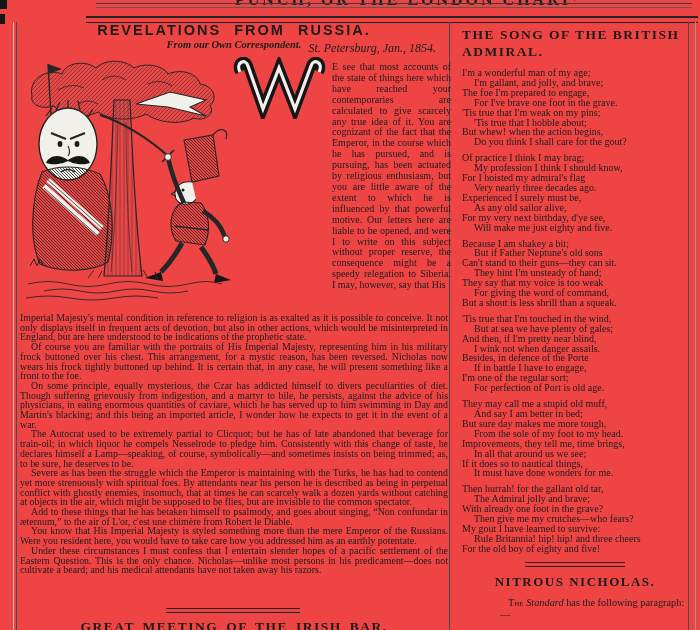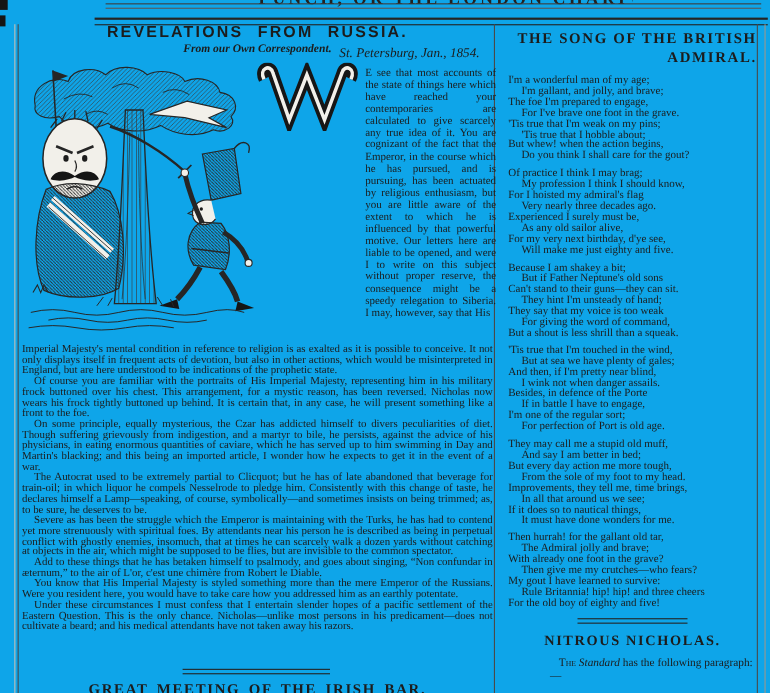--- a/index.html
+++ b/index.html
@@ -1,16 +1,16 @@
 <!DOCTYPE html>
 <html><head>
 <meta charset="utf-8">
 <style>
   html,body{margin:0;padding:0;background:#e9e7e0;}
-  .page{position:relative;width:700px;height:630px;background:#0ea5e9;overflow:hidden;
+  .page{position:relative;width:700px;height:630px;background:#ef4444;overflow:hidden;
         font-family:"Liberation Serif",serif;color:#1c1c1c;}
   
   .masthead-clip{position:absolute;left:235px;top:0;width:340px;height:9px;overflow:hidden;}
   .masthead-clip span{display:block;white-space:nowrap;font:bold 16px "Liberation Serif",serif;
         letter-spacing:3px;transform:translateY(-9px);color:#222;}
   .rule-a{position:absolute;left:96px;top:3px;width:596px;height:3px;
         border-top:1px solid #3e3e3e;border-bottom:1px solid #5a5a5a;}
   .rule-b{position:absolute;left:86px;top:16px;width:612px;height:4px;
         border-top:2px solid #242424;border-bottom:1px solid #242424;}
   .blob1{position:absolute;left:0;top:0;width:7px;height:9px;background:#151515;}
@@ -37,21 +37,21 @@
   .paras{position:absolute;left:20px;top:313px;width:428px;height:292px;overflow:hidden;
         font-size:9.9px;line-height:9.7px;text-align:justify;}
   .paras p{margin:0;text-indent:11px;}
   .paras p:first-child{text-indent:0;}
   .l-divider{position:absolute;left:166px;top:608px;width:134px;height:3px;
         border-top:1px solid #242424;border-bottom:1px solid #242424;}
   .l-footer-head{position:absolute;left:20px;top:619px;width:428px;text-align:center;
         font-weight:bold;font-size:13.5px;letter-spacing:1.5px;word-spacing:3px;white-space:nowrap;}
   
   .r-col{position:absolute;left:450px;top:20px;width:238px;padding-left:12px;box-sizing:border-box;}
-  .r-title{margin:6px 0 8px 0;text-align:right;font-weight:bold;font-size:13.5px;
+  .r-title{margin:6px 0 8px 0;text-align:left;font-weight:bold;font-size:13.5px;
         letter-spacing:1.5px;line-height:17px;}
   .stanza{margin:0 0 6px 0;font-size:10px;line-height:9.9px;}
   .line{padding-left:44px;text-indent:-44px;}
   .line:nth-child(even){margin-left:12px;}
   .r-divider{width:100px;height:3px;margin:8px auto 7px auto;
         border-top:1px solid #242424;border-bottom:1px solid #242424;}
   .r-sec2-title{margin:6px 0 7px 0;text-align:center;font-weight:bold;font-size:13px;
         letter-spacing:1.5px;}
   .r-sec2-intro{font-size:10.3px;line-height:12px;text-indent:8px;margin-left:38px;}
   .sc{font-variant:small-caps;}
@@ -216,21 +216,21 @@
         <div class="line">And then, if I'm pretty near blind,</div>
         <div class="line">I wink not when danger assails.</div>
         <div class="line">Besides, in defence of the Porte</div>
         <div class="line">If in battle I have to engage,</div>
         <div class="line">I'm one of the regular sort;</div>
         <div class="line">For perfection of Port is old age.</div>
       </div>
     <div class="stanza">
         <div class="line">They may call me a stupid old muff,</div>
         <div class="line">And say I am better in bed;</div>
-        <div class="line">But every day action me more tough,</div>
+        <div class="line">But sure day makes me more tough,</div>
         <div class="line">From the sole of my foot to my head.</div>
         <div class="line">Improvements, they tell me, time brings,</div>
         <div class="line">In all that around us we see;</div>
         <div class="line">If it does so to nautical things,</div>
         <div class="line">It must have done wonders for me.</div>
       </div>
     <div class="stanza">
         <div class="line">Then hurrah! for the gallant old tar,</div>
         <div class="line">The Admiral jolly and brave;</div>
         <div class="line">With already one foot in the grave?</div>

